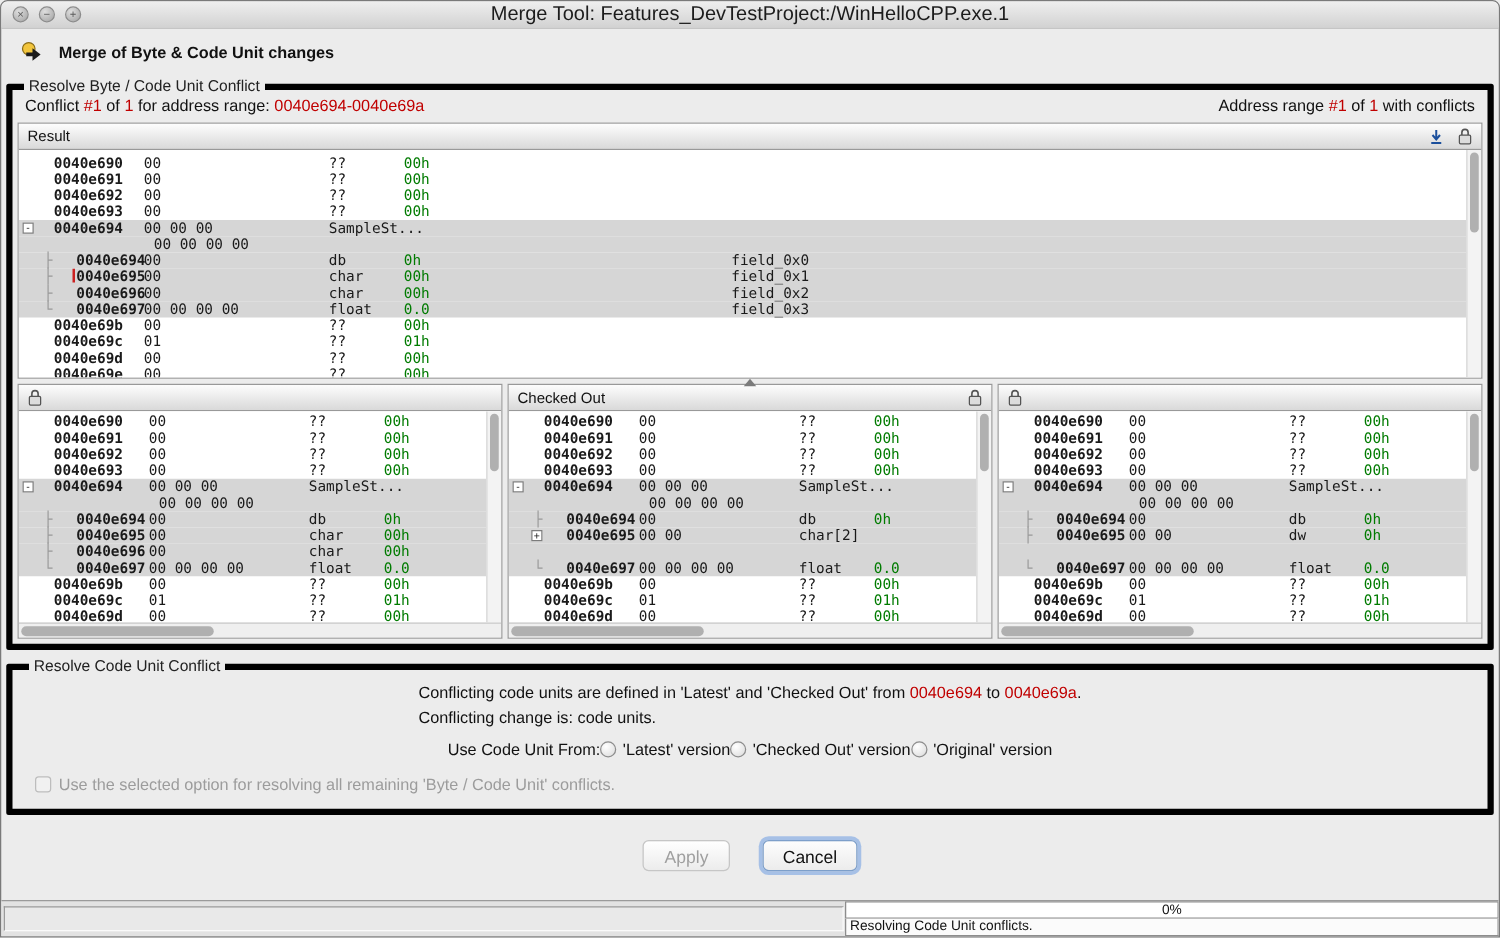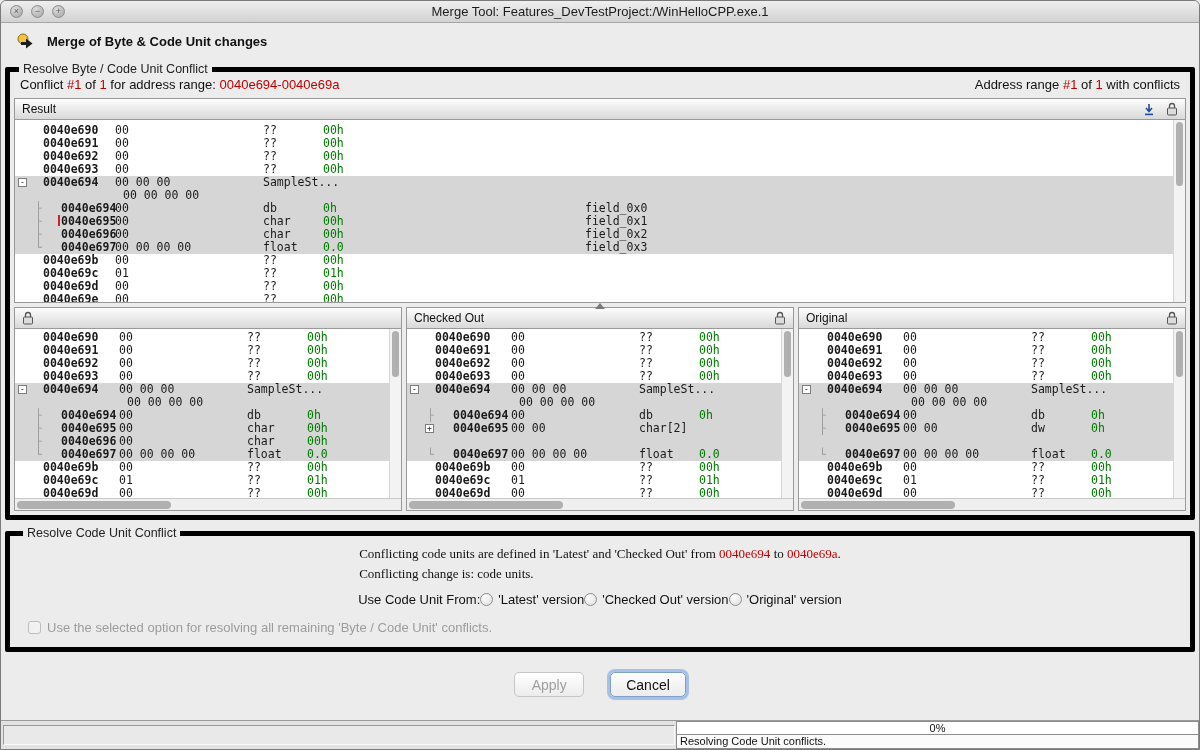--- a/index.html
+++ b/index.html
@@ -3,21 +3,21 @@
 <meta charset="utf-8">
 <style>
   *{box-sizing:border-box;margin:0;padding:0;}
   html,body{width:1200px;height:750px;overflow:hidden;}
   body{font-family:"Liberation Sans",sans-serif;background:#ececec;position:relative;border:1px solid #7a7a7a;border-radius:6px 6px 0 0;}
 
   
   .titlebar{height:22px;background:linear-gradient(#efefef,#d2d2d2);border-bottom:1px solid #a6a6a6;display:flex;align-items:center;position:relative;border-radius:5px 5px 0 0;}
   .lights{position:absolute;left:9px;top:4px;display:flex;gap:8px;}
   .light{width:13px;height:13px;border-radius:50%;border:1px solid #8c8c8c;background:radial-gradient(circle at 35% 30%,#dedede,#a2a2a2);font:9px/11px "Liberation Sans",sans-serif;text-align:center;color:#5a5a5a;}
-  .wtitle{flex:1;text-align:center;font-size:13px;color:#1c1c1c;}
+  .wtitle{flex:1;text-align:center;font-size:16px;color:#1c1c1c;}
 
   
   .appheader{display:flex;align-items:center;gap:13px;padding:10px 0 4px 16px;}
   .appheader .hlabel{font-size:13px;font-weight:bold;color:#111;}
 
   fieldset{border:5px solid #000000;margin:8px 4px 0;border-radius:2px;background:#ececec;}
   legend{font-size:12.5px;color:#222;padding:0 4px;margin-left:5px;}
   .outer{padding:0 4px 4px;}
   .confline{display:flex;justify-content:space-between;font-size:13px;color:#111;padding:1px 6px 6px;}
   .red{color:#c00000;}
@@ -53,21 +53,21 @@
   .vthumb.tall{top:2px;height:64px;}
   .vthumb.short{top:2px;height:46px;}
   .hscroll{height:12px;flex:none;background:#efefef;border-top:1px solid #c9c9c9;position:relative;}
   .hthumb{position:absolute;top:2px;height:8px;left:2px;width:40%;background:#b0b0b0;border-radius:4px;}
 
   .bottomrow{display:flex;gap:4px;margin-top:4px;height:204px;position:relative;}
   .splitarrow{position:absolute;top:-4px;left:calc(50% - 5px);width:0;height:0;border-left:5px solid transparent;border-right:5px solid transparent;border-bottom:6px solid #7b7b7b;z-index:3;}
 
   
   .resolve{margin-top:6px;padding:2px 8px 12px;}
-  .centerblock{width:fit-content;margin:2px auto 0;font-size:13px;color:#111;line-height:20px;font-family:Liberation Serif, serif;}
+  .centerblock{width:fit-content;margin:2px auto 0;font-size:13px;color:#111;line-height:20px;}
   .radioRow{display:flex;justify-content:center;align-items:flex-end;margin-top:8px;font-size:13px;color:#111;}
   .radio{display:flex;align-items:center;gap:5px;cursor:default;}
   .rcircle{width:13px;height:13px;border-radius:50%;border:1px solid #8d8d8d;background:radial-gradient(circle at 35% 30%,#ffffff,#dadada);flex:none;}
   .checkline{display:flex;align-items:center;gap:6px;margin:13px 0 0 10px;font-size:13px;color:#9c9c9c;}
   .cbox{width:13px;height:13px;border:1px solid #bdbdbd;background:#f1f1f1;border-radius:3px;flex:none;}
 
   .btnrow{display:flex;justify-content:center;gap:26px;margin-top:20px;}
   .btn{min-width:70px;height:25px;border-radius:5px;font-size:14px;display:flex;align-items:center;justify-content:center;padding:0 15px;}
   .btn.disabled{background:linear-gradient(#ffffff,#ececec);border:1px solid #c6c6c6;color:#9f9f9f;}
   .btn.default{background:linear-gradient(#fdfdfd,#ececec);border:1px solid #7d9fca;box-shadow:0 0 0 3px rgba(120,163,226,.6);color:#111;}
@@ -219,21 +219,20 @@
             <div class="vthumb short"></div>
           </div>
       </div>
       <div class="hscroll">
           <div class="hthumb"></div>
         </div>
     </div>
 
     <div class="panel narrow">
       <div class="phead">
-        <span class="ptitle">Original</span>
         <span class="picon">
           <svg width="12" height="14" viewBox="0 0 12 14">
               <rect x="1.5" y="6" width="9" height="7" rx="1" fill="#dcdcdc" stroke="#555"></rect>
               <path d="M3.5 6V4a2.5 2.5 0 0 1 5 0v2" fill="none" stroke="#555" stroke-width="1.3"></path>
             </svg>
         </span>
       </div>
       <div class="pbody">
         <div class="rows">
             <div class="lrow"><span class="gut"></span><span class="addr">0040e690</span><span class="bytes">00</span><span class="mn">??</span><span class="op">00h</span></div>

